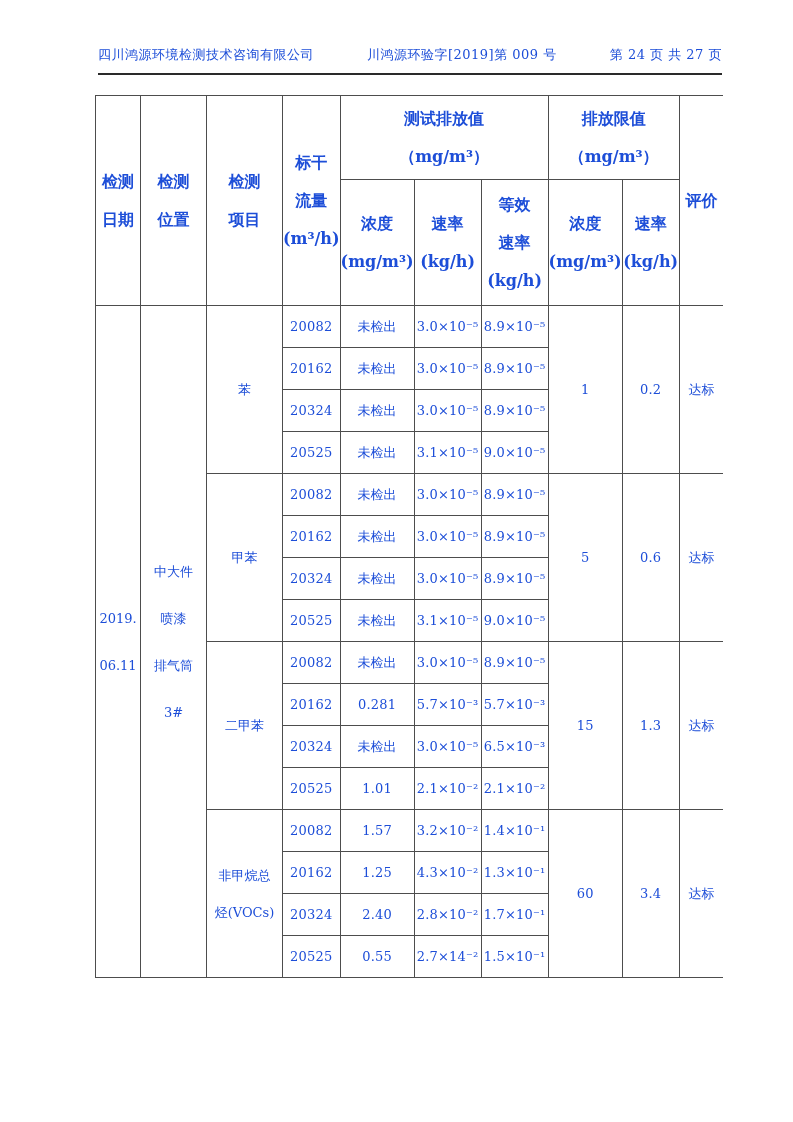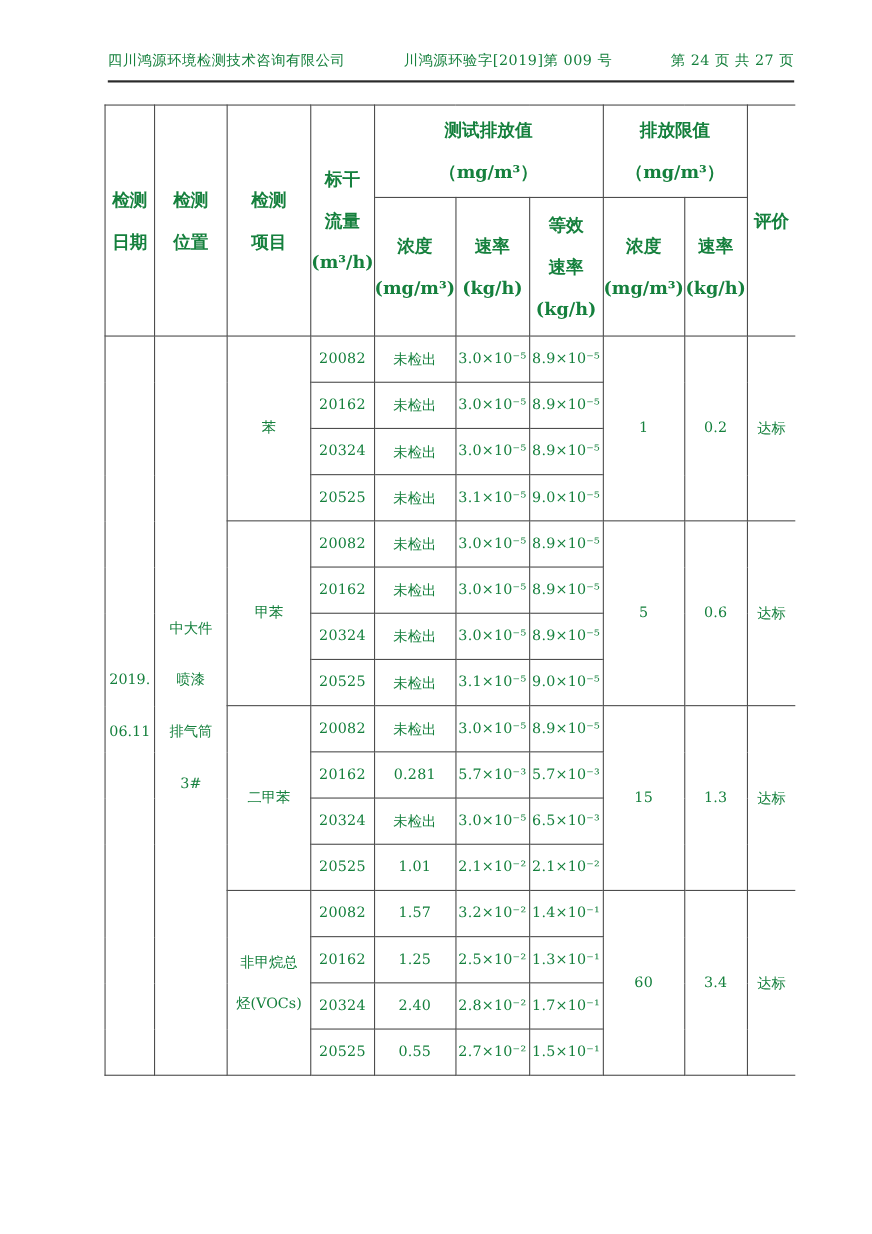--- a/index.html
+++ b/index.html
@@ -5,21 +5,21 @@
   html, body {
     margin: 0;
     padding: 0;
     background: #ffffff;
   }
   .page {
     position: relative;
     width: 793px;
     height: 1122px;
     background: #ffffff;
-    color: #15803d;
+    color: #1d4ed8;
     font-family: "DejaVu Serif", "Liberation Serif", serif;
     overflow: hidden;
   }
   .page-header {
     position: absolute;
     left: 98px;
     top: 46px;
     width: 624px;
     display: flex;
     justify-content: space-between;
@@ -230,30 +230,30 @@
         <td class="num">1.57</td>
         <td class="num">3.2×10⁻²</td>
         <td class="num">1.4×10⁻¹</td>
         <td rowspan="4" class="num">60</td>
         <td rowspan="4" class="num">3.4</td>
         <td rowspan="4" class="no-right">达标</td>
       </tr>
       <tr>
         <td class="num">20162</td>
         <td class="num">1.25</td>
-        <td class="num">2.5×10⁻²</td>
+        <td class="num">4.3×10⁻²</td>
         <td class="num">1.3×10⁻¹</td>
       </tr>
       <tr>
         <td class="num">20324</td>
         <td class="num">2.40</td>
         <td class="num">2.8×10⁻²</td>
         <td class="num">1.7×10⁻¹</td>
       </tr>
       <tr>
         <td class="num">20525</td>
         <td class="num">0.55</td>
-        <td class="num">2.7×10⁻²</td>
+        <td class="num">2.7×14⁻²</td>
         <td class="num">1.5×10⁻¹</td>
       </tr>
     </tbody>
   </table>
 </div>
 
 </body></html>

